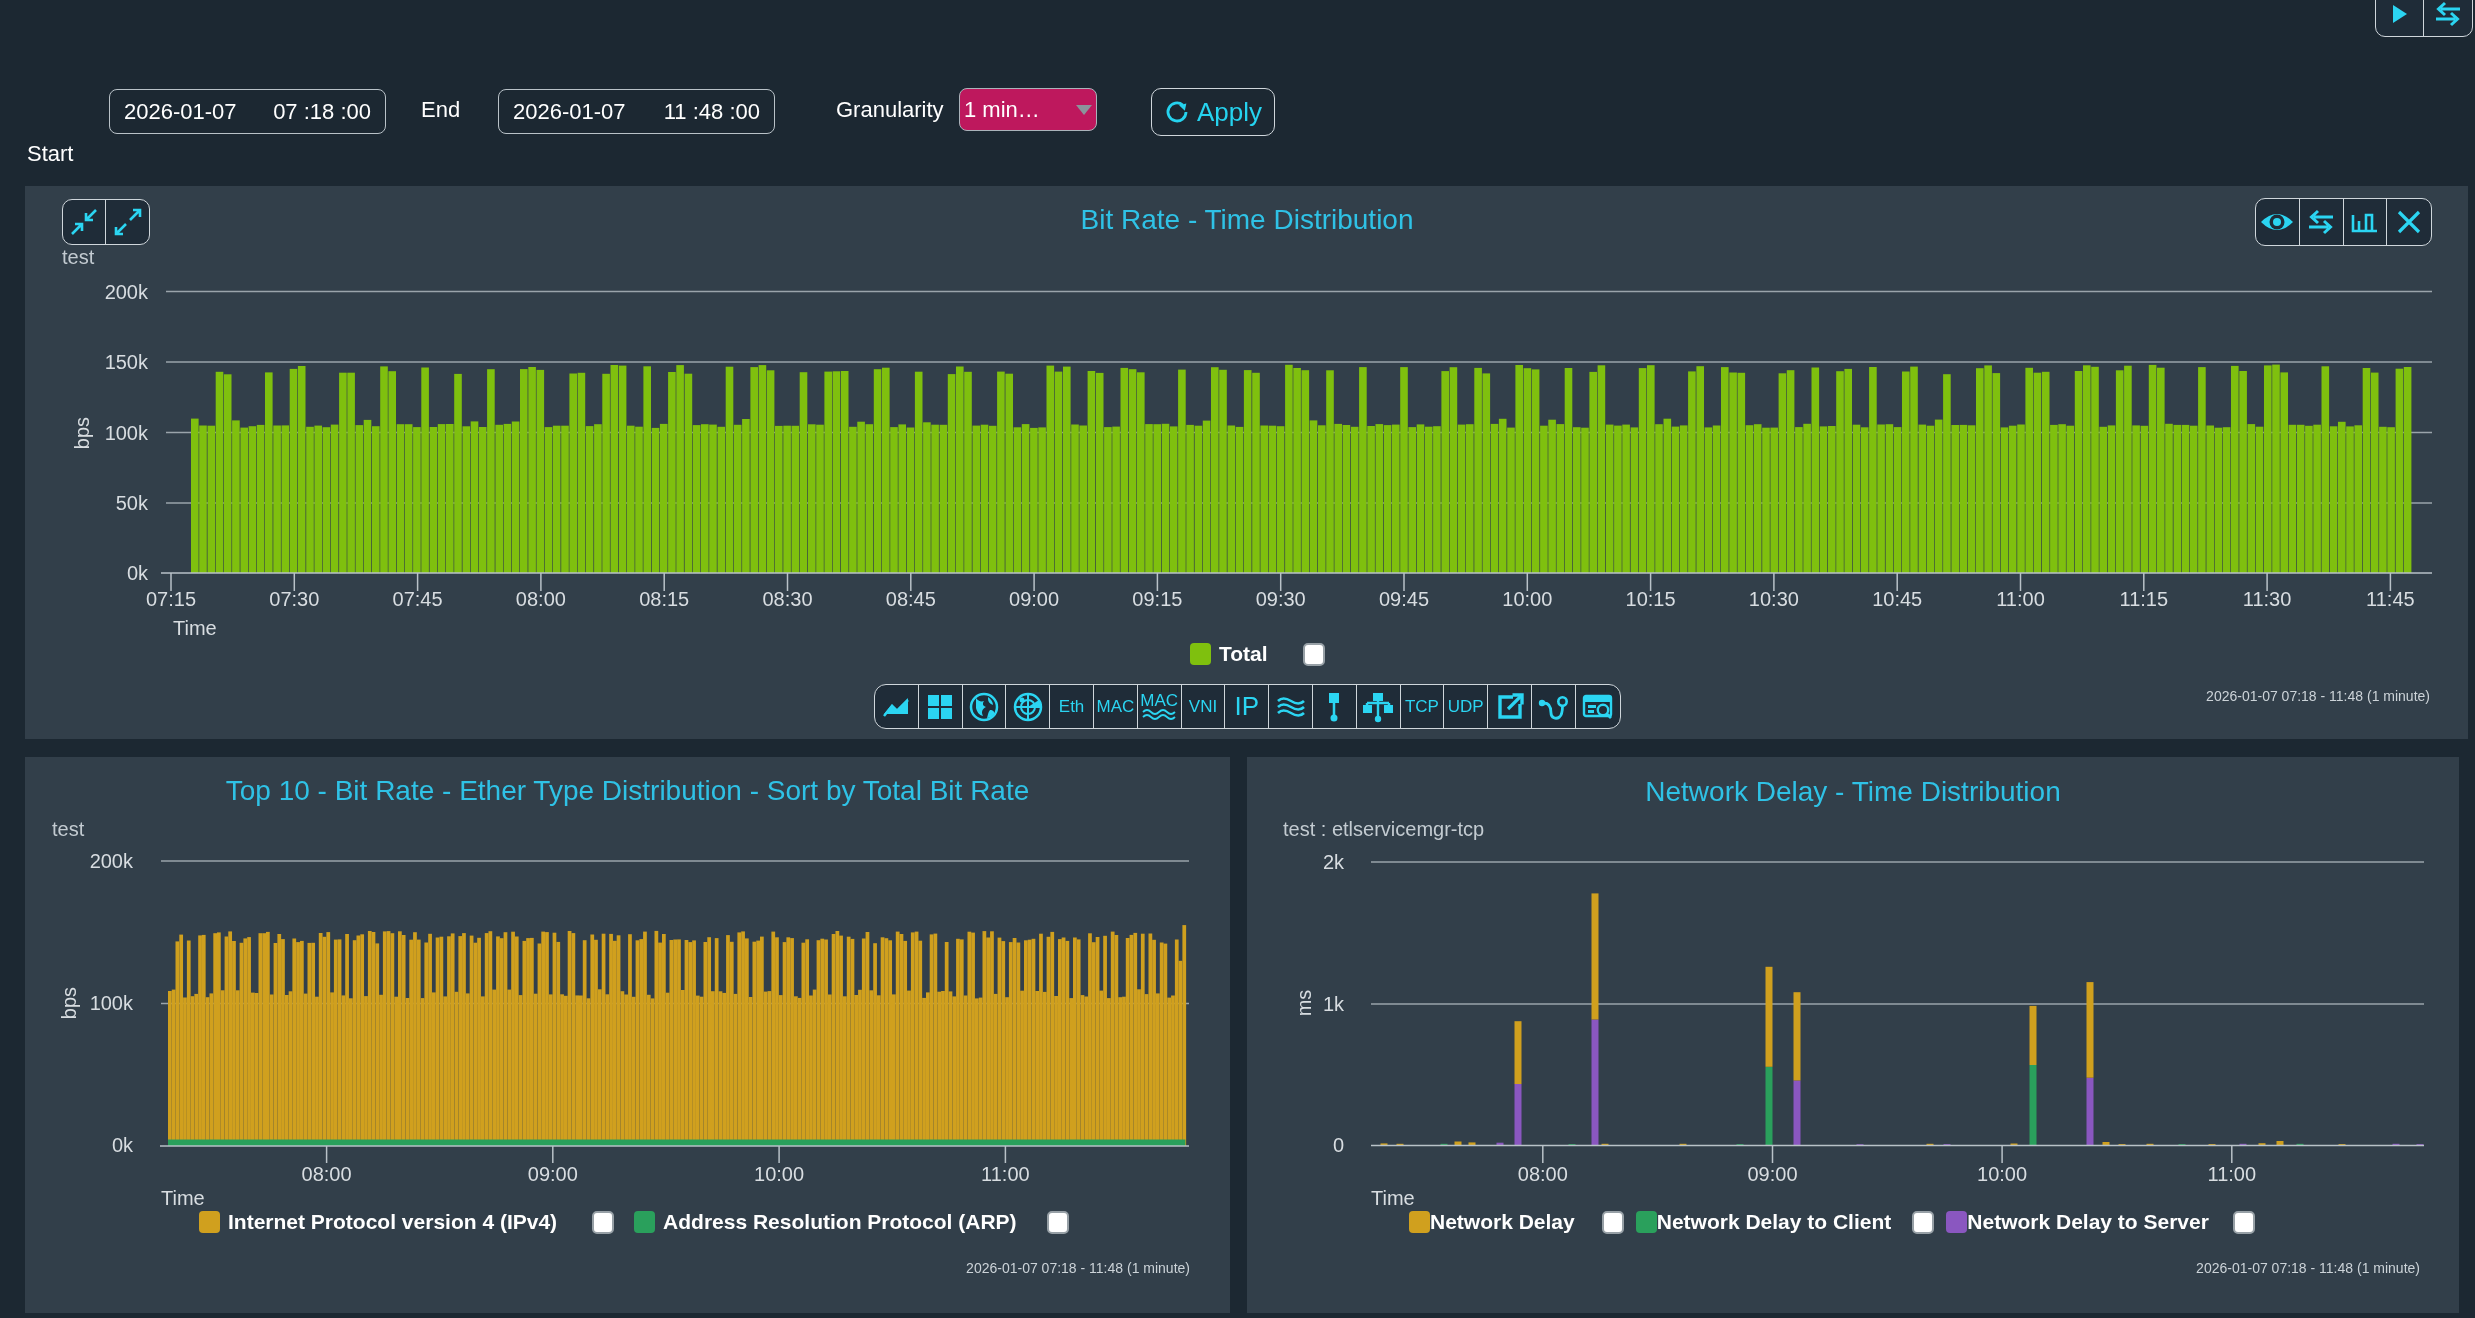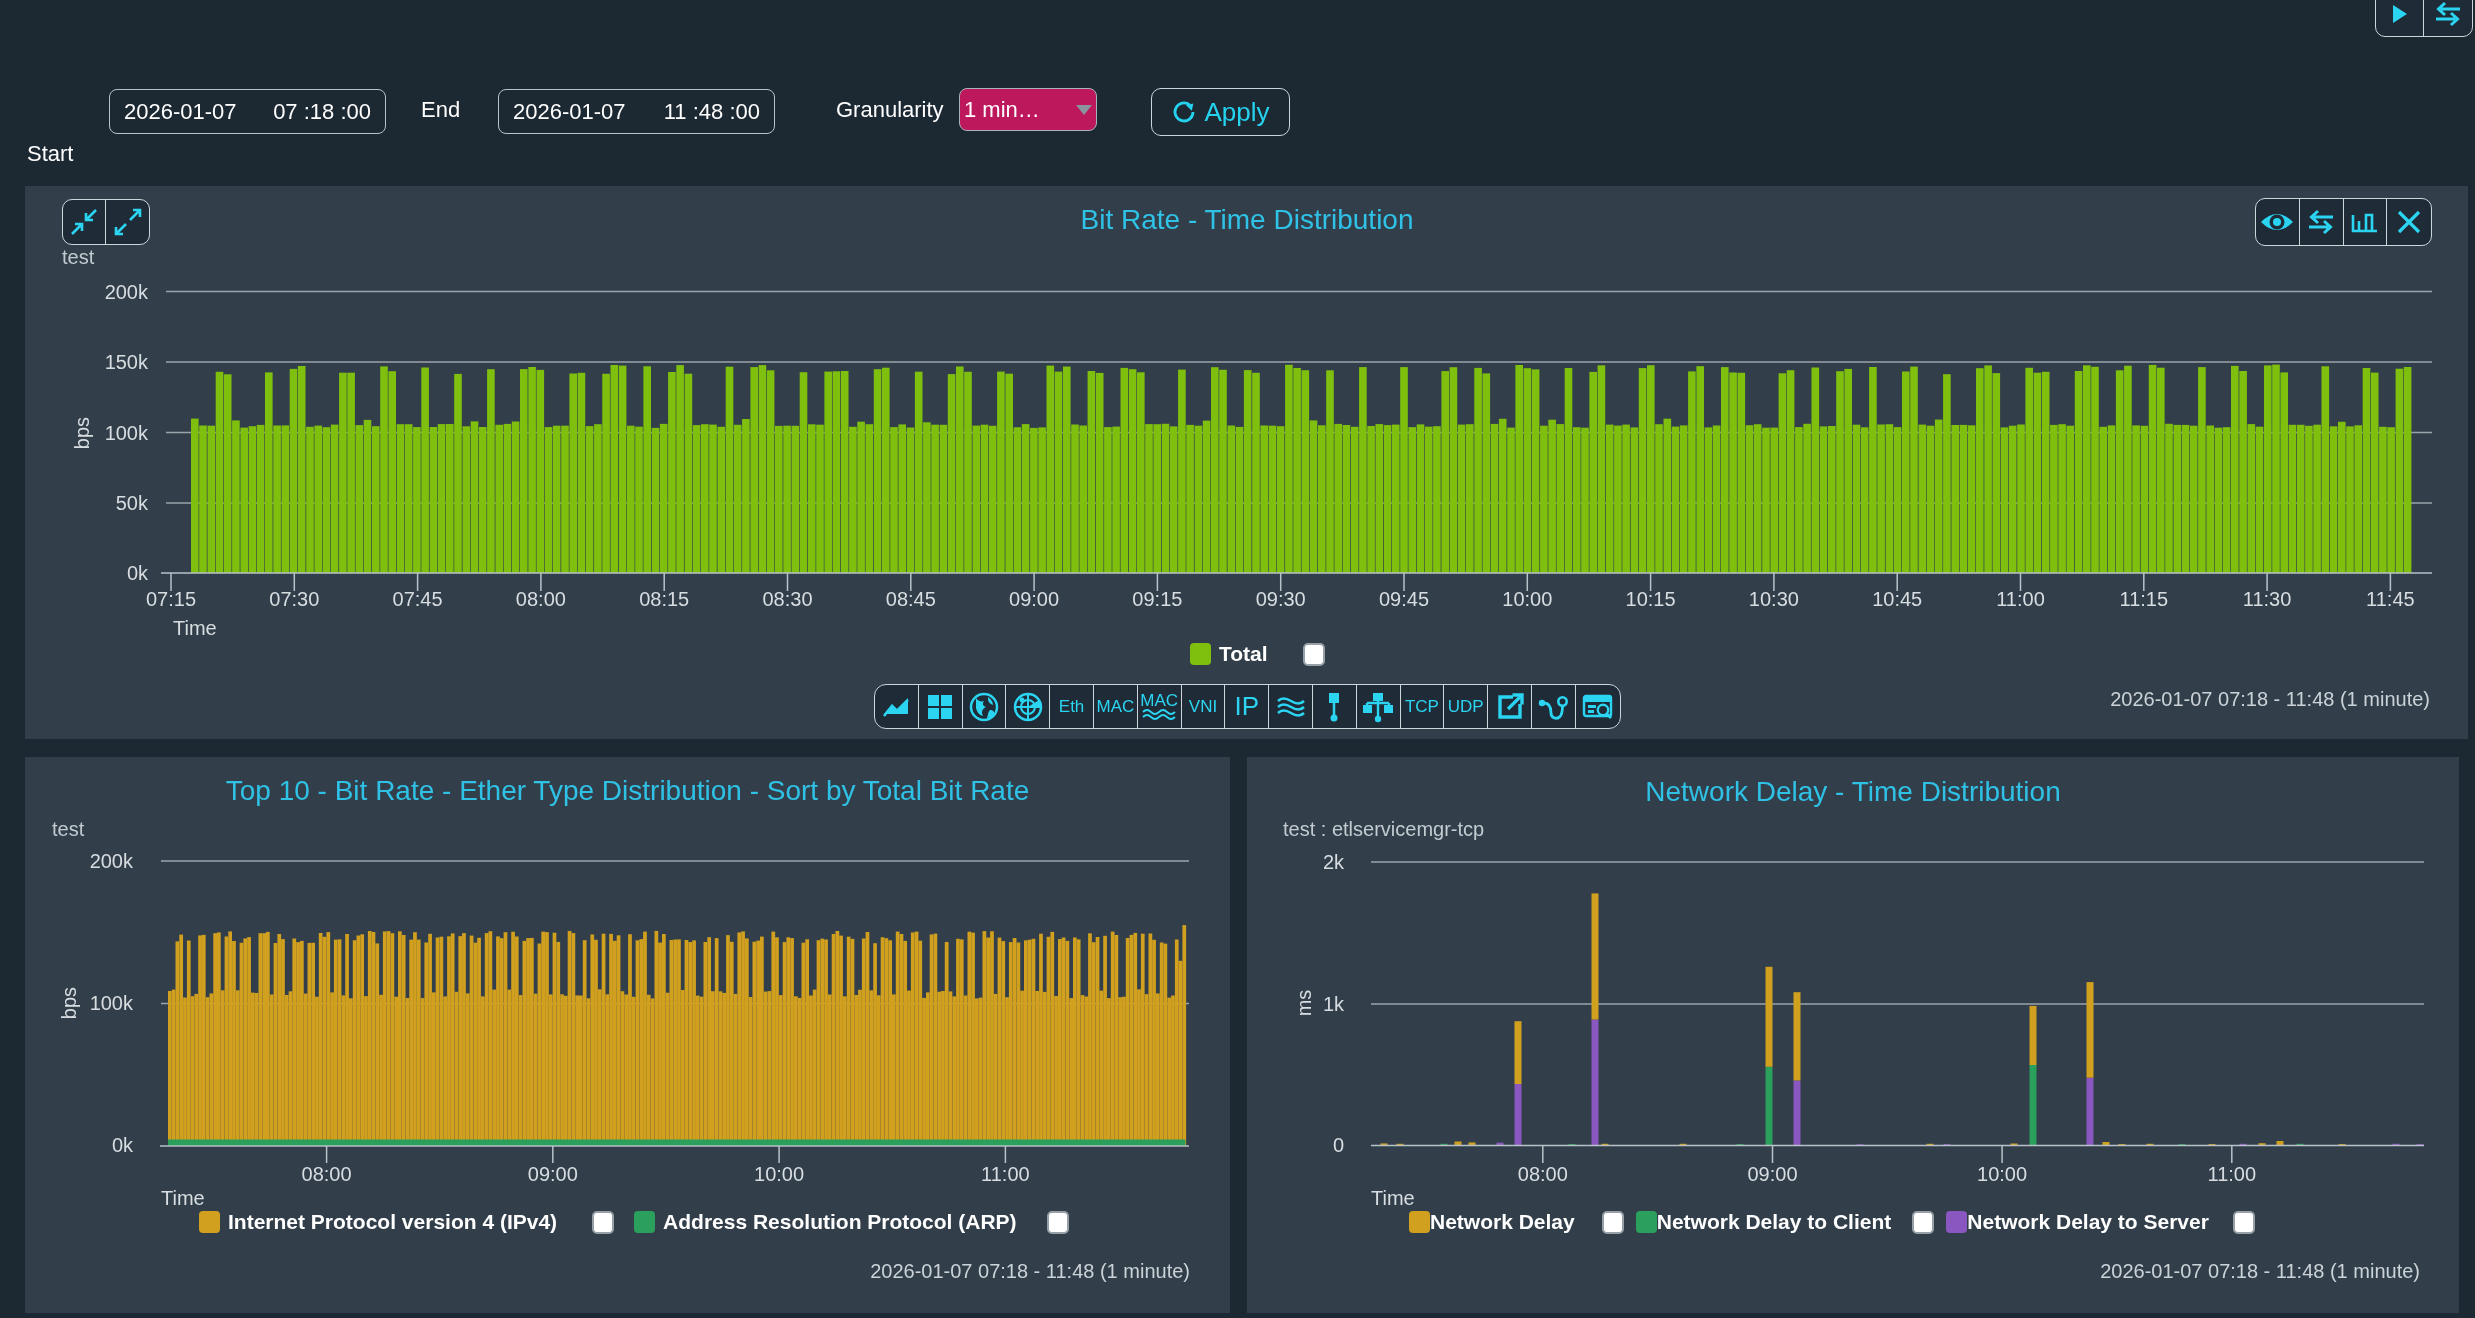--- a/index.html
+++ b/index.html
@@ -1,21 +1,21 @@
 <!DOCTYPE html>
 <html><head><meta charset="utf-8">
 <style>
 * { margin:0; padding:0; box-sizing:border-box; }
 html,body { width:2475px; height:1318px; background:#1c2832; font-family:"Liberation Sans", sans-serif; overflow:hidden; position:relative; }
 .abs { position:absolute; }
 .panel { position:absolute; background:#323f4a; }
 .lbl { position:absolute; color:#ffffff; font-size:22px; }
 .box { position:absolute; border:1px solid #b9c2c8; border-radius:8px; color:#ffffff; font-size:22px; display:flex; align-items:center; justify-content:space-between; padding:0 14px; }
 .title { position:absolute; color:#2fc2e6; text-align:center; }
-.ts { position:absolute; color:#ccd3d8; font-size:20px; text-align:right; }
+.ts { position:absolute; color:#ccd3d8; font-size:14px; text-align:right; }
 .test { position:absolute; color:#c3cbd1; font-size:20px; }
 .btngrp { position:absolute; display:flex; border:1.5px solid #cfd6db; border-radius:10px; background:#1f2c38; overflow:hidden; }
 .btngrp > div { display:flex; align-items:center; justify-content:center; border-right:1.5px solid #cfd6db; }
 .btngrp > div:last-child { border-right:none; }
 .tbc { width:43.8px; display:flex; align-items:center; justify-content:center; color:#2bd5f2; font-weight:400; }
 .macw { display:flex; flex-direction:column; align-items:center; line-height:14px; }
 .legend { position:absolute; display:flex; align-items:center; }
 .lsq { width:21px; height:22px; border-radius:4px; }
 .ltx { color:#ffffff; font-size:21px; font-weight:bold; }
 .cb { width:22px; height:23px; background:#ffffff; border:2px solid #97a0a6; border-radius:5px; }
@@ -729,21 +729,21 @@
     <span>2026-01-07</span>
     <span>07 :18 :00</span>
   </div>
 <div class="lbl" style="left:421px; top:97px;">End</div>
 <div class="box" style="left:498px; top:89px; width:277px; height:45px;">
     <span>2026-01-07</span>
     <span>11 :48 :00</span>
   </div>
 <div class="lbl" style="left:836px; top:97px;">Granularity</div>
 <div class="abs" style="left:959px; top:88px; width:138px; height:43px; background:#be185d; border:1px solid #aab3ba; border-radius:8px; color:#ffffff; font-size:22px; display:flex; align-items:center; padding:0 4px;">1 min…<span style="margin-left:auto; width:0; height:0; border-left:8px solid transparent; border-right:8px solid transparent; border-top:10px solid #8b949b;"></span></div>
-<div class="abs" style="left:1151px; top:88px; width:139px; height:48px; border:1.5px solid #cfd6db; border-radius:10px; display:flex; align-items:center; justify-content:center; gap:7px; color:#25d3ef; font-size:26px;">
+<div class="abs" style="left:1151px; top:88px; width:124px; height:48px; border:1.5px solid #cfd6db; border-radius:10px; display:flex; align-items:center; justify-content:center; gap:7px; color:#25d3ef; font-size:26px;">
     <svg width="26" height="26" viewBox="0 0 26 26">
       <path d="M22 13 a9 9 0 1 1 -3.2 -6.9" stroke="#25d3ef" stroke-width="2.8" fill="none"></path>
       <path d="M15.5 9 L23.5 9.5 L20 3 Z" fill="#25d3ef" transform="rotate(40 19 7)"></path>
     </svg>
     <span>Apply</span>
   </div>
 
 <div class="btngrp" style="left:62px; top:199px; width:88px; height:46px;">
 <div style="width:44px">
       <svg width="30" height="30" viewBox="0 0 30 30">

